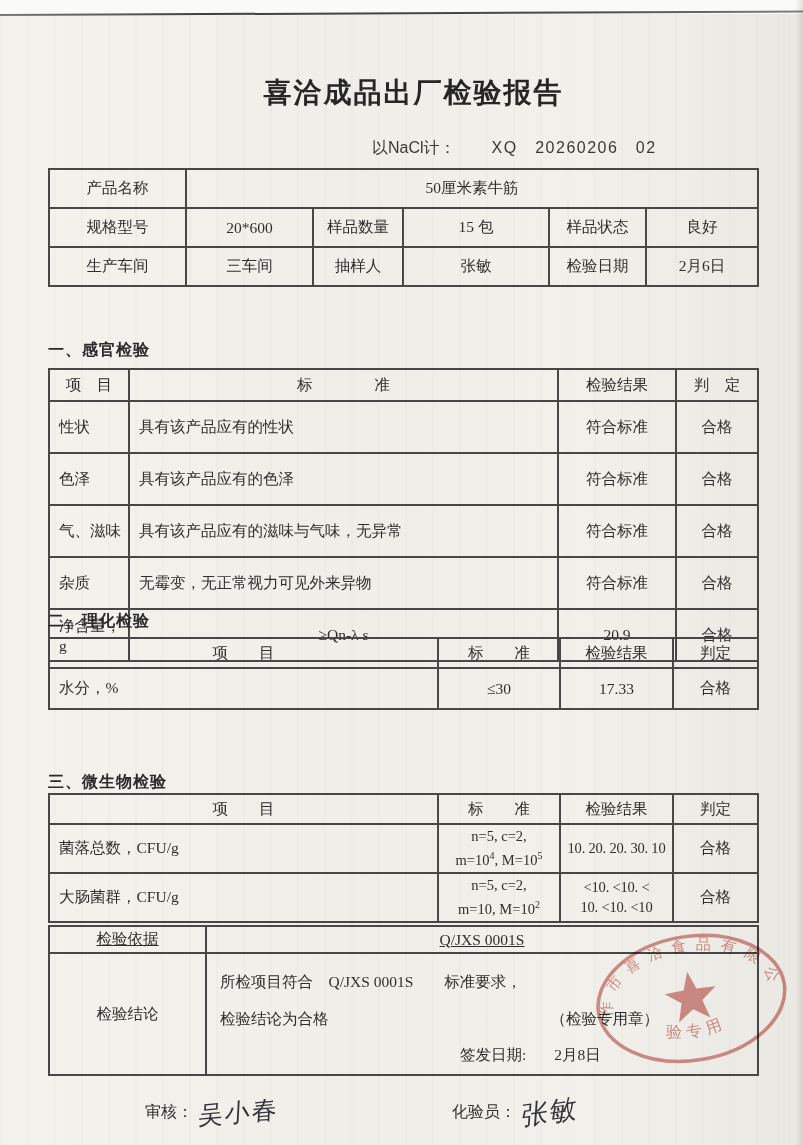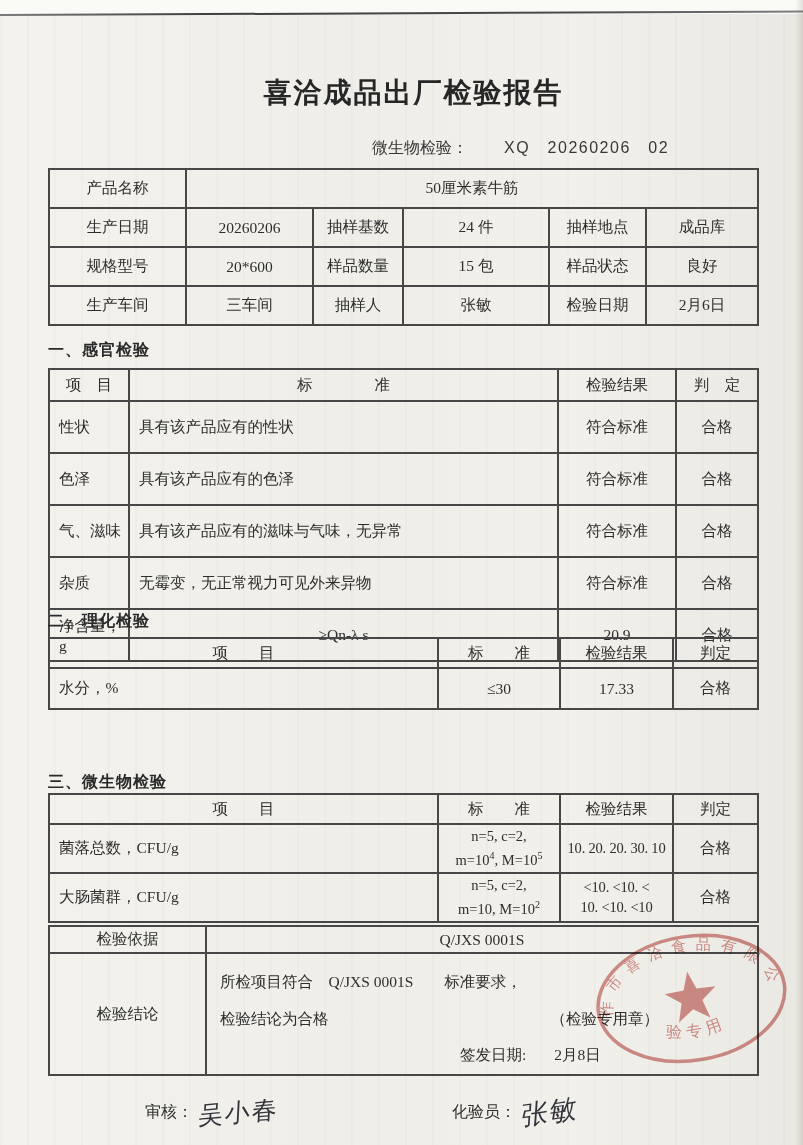--- a/index.html
+++ b/index.html
@@ -48,21 +48,21 @@
   #tbl-phys tr{height:41px;}
 
   #tbl-micro{top:793px;}
   #tbl-micro tr.hd{height:30px;}
   #tbl-micro tr{height:46px;}
   .micro-std{font-size:14.5px;line-height:19px;}
   .micro-std sup{font-size:10px;}
   .micro-res{font-size:14.5px;letter-spacing:-.2px;line-height:20px;}
 
   #tbl-concl{top:925px;}
-  #tbl-concl tr.r1{height:20px;}
+  #tbl-concl tr.r1{height:20px;text-decoration:underline;}
   #tbl-concl tr.r2{height:108px;}
   .concl-cell{text-align:left;vertical-align:top;padding:18px 12px 8px 13px;}
   .c-line2{margin-top:16px;display:flex;}
   .c-line2 .seal-note{margin-left:auto;margin-right:86px;}
   .c-line3{margin-top:15px;padding-left:240px;}
   .c-line3 .date{margin-left:28px;}
 
   .signatures{position:absolute;top:1086px;left:0;width:100%;height:50px;font-size:16px;}
   .sig-review{position:absolute;left:145px;top:10px;}
   .sig-tester{position:absolute;left:452px;top:8px;}
@@ -80,44 +80,36 @@
 
 <div class="page">
 
   <div class="scan-strip"></div>
   <div class="scan-line"></div>
   <div class="edge-right"></div>
 
   <h1 class="title">喜洽成品出厂检验报告</h1>
 
   <div class="report-no">
-    <span>微生物检验：</span><span class="val">XQ　20260206　02</span>
+    <span>以NaCl计：</span><span class="val">XQ　20260206　02</span>
   </div>
 
   <table id="tbl-info">
     <colgroup>
         <col style="width:137px">
         <col style="width:127px">
         <col style="width:90px">
         <col style="width:146px">
         <col style="width:97px">
         <col style="width:112px">
       </colgroup>
     <tbody>
         <tr>
       <td>产品名称</td>
       <td colspan="5">50厘米素牛筋</td>
-    </tr>
-    <tr>
-      <td>生产日期</td>
-      <td>20260206</td>
-      <td>抽样基数</td>
-      <td>24 件</td>
-      <td>抽样地点</td>
-      <td>成品库</td>
     </tr>
     <tr>
       <td>规格型号</td>
       <td>20*600</td>
       <td>样品数量</td>
       <td>15 包</td>
       <td>样品状态</td>
       <td>良好</td>
     </tr>
     <tr>

